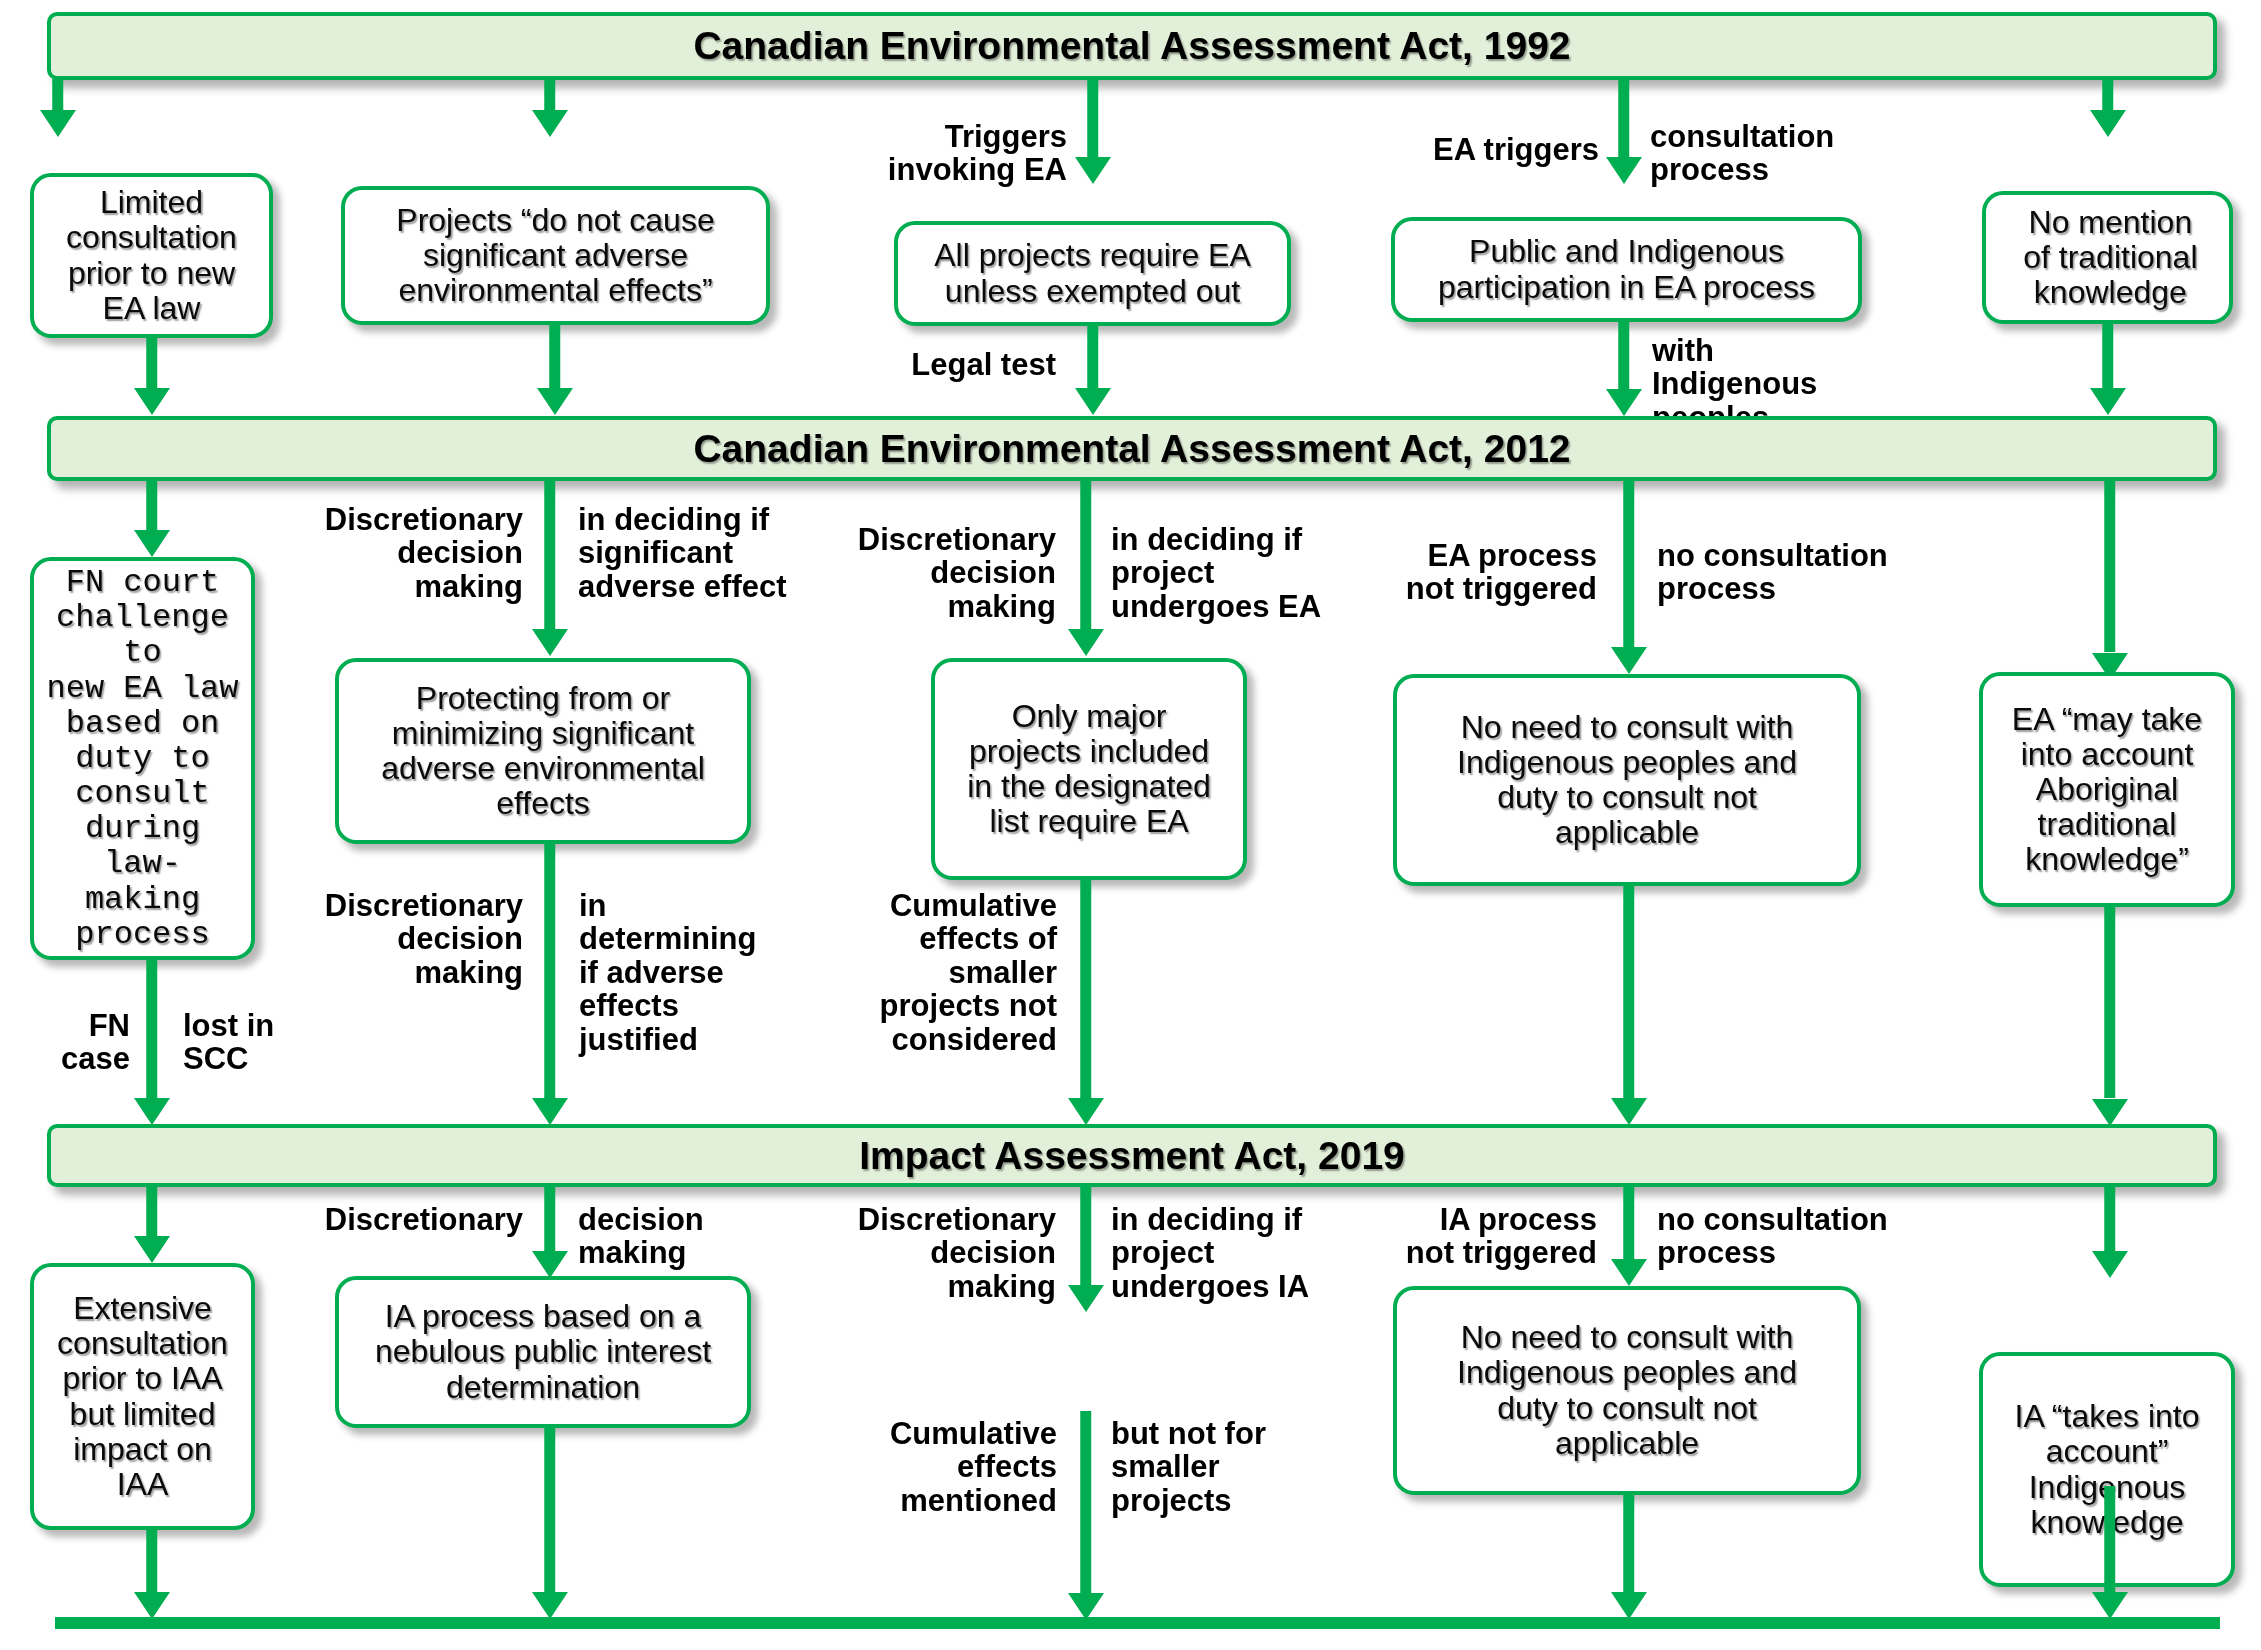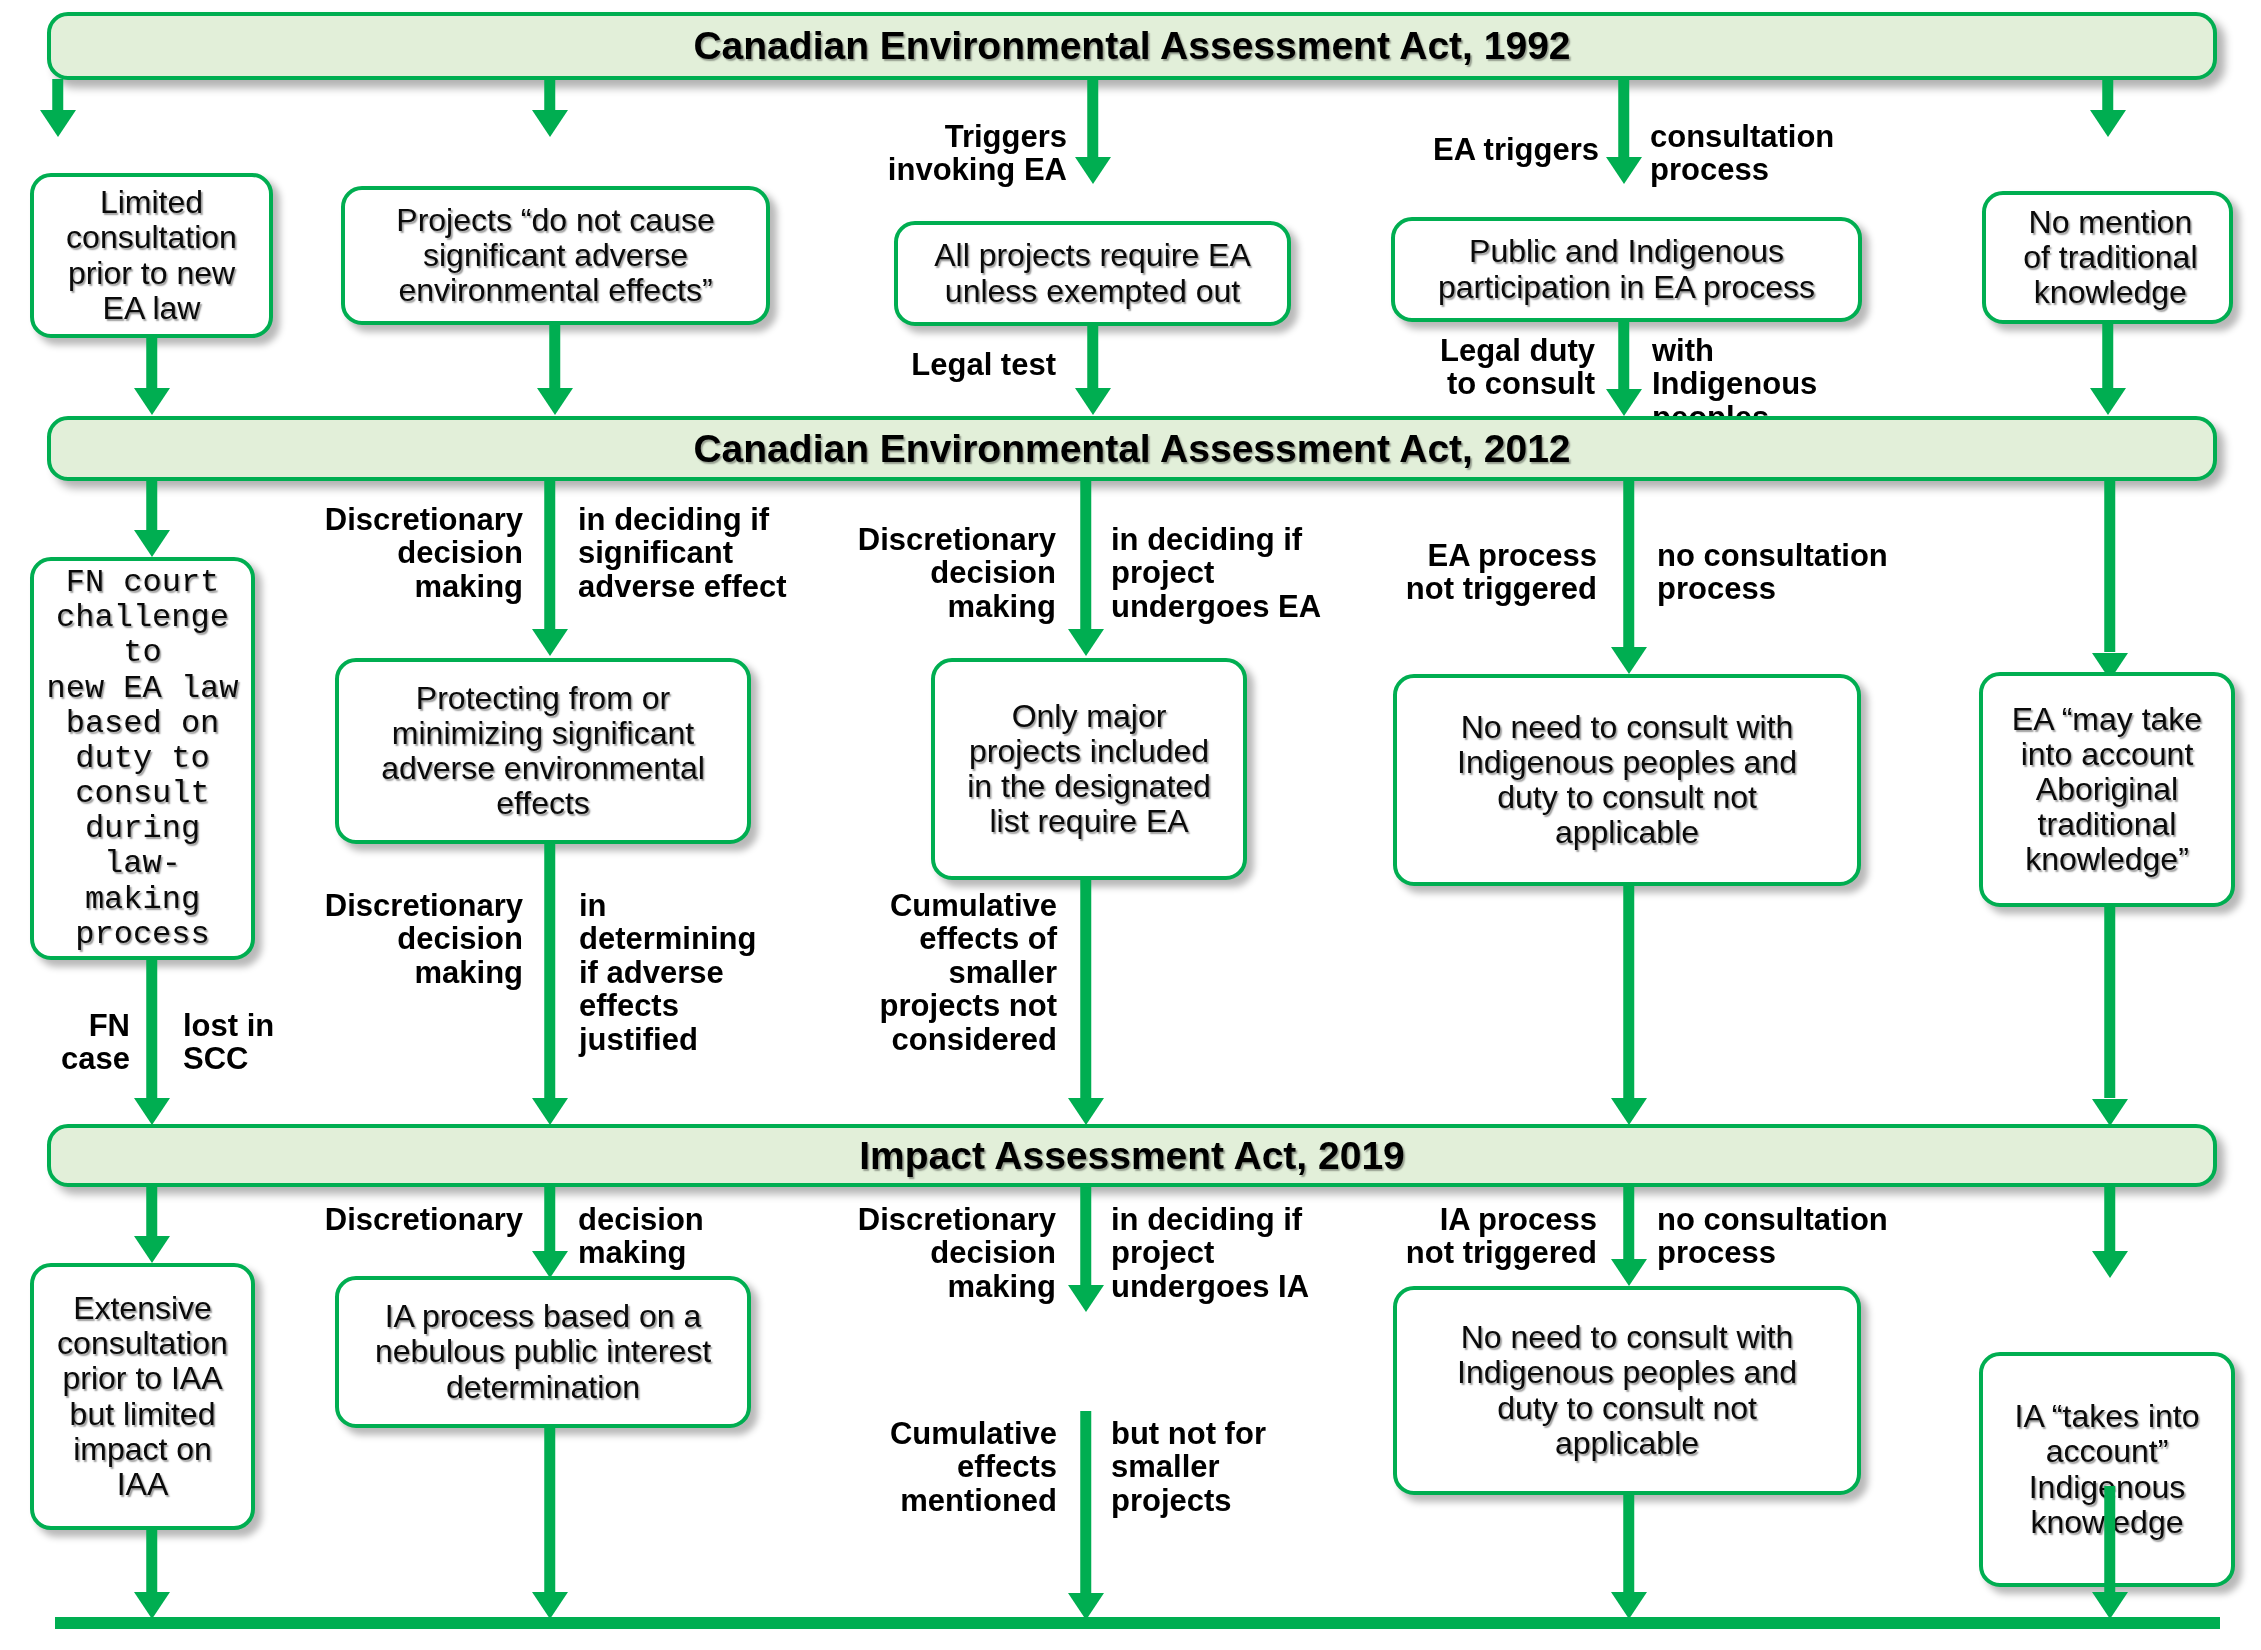--- a/index.html
+++ b/index.html
@@ -8,21 +8,21 @@
     width:2261px;height:1651px;
     background:#ffffff;
     font-family:"Liberation Sans", sans-serif;
     overflow:hidden;
   }
   
   .act-bar{
     position:absolute;
     background:#e2efd9;
     border:4.7px solid #00ae51;
-    border-radius:21px;
+    border-radius:10px;
     box-shadow:7.3px 7.3px 8.4px rgba(0,0,0,0.30);
     display:flex;align-items:center;justify-content:center;
     box-sizing:border-box;
   }
   .act-bar span{
     font-size:39px;
     font-weight:bold;
     color:#000;
     letter-spacing:0px;
     text-shadow:1.6px 1.6px 1.6px rgba(0,0,0,0.35);
@@ -159,22 +159,20 @@
   <div class="arrow" style="left:1605px;top:322px;width:37px;height:94px;">
     <div class="shaft" style="width:11.5px;height:68px;"></div>
       <div class="head"></div>
   </div>
   <div class="arrow" style="left:2089px;top:324px;width:37px;height:91px;">
     <div class="shaft" style="width:11.5px;height:65px;"></div>
       <div class="head"></div>
   </div>
 
   <div class="elabel r" style="left:821px;top:348px;width:235px;">Legal test</div>
-  <div class="elabel r" style="left:1365px;top:334px;width:230px;">Legal duty
-to consult</div>
   <div class="elabel l" style="left:1652px;top:334px;width:225px;">with Indigenous
 peoples</div>
 
   <div class="act-bar" style="left:47px;top:416px;width:2170px;height:65px;">
     <span>Canadian Environmental Assessment Act, 2012</span>
   </div>
 
   <div class="arrow" style="left:133px;top:481px;width:37px;height:76px;">
     <div class="shaft" style="width:11.5px;height:50px;"></div>
       <div class="head"></div>

